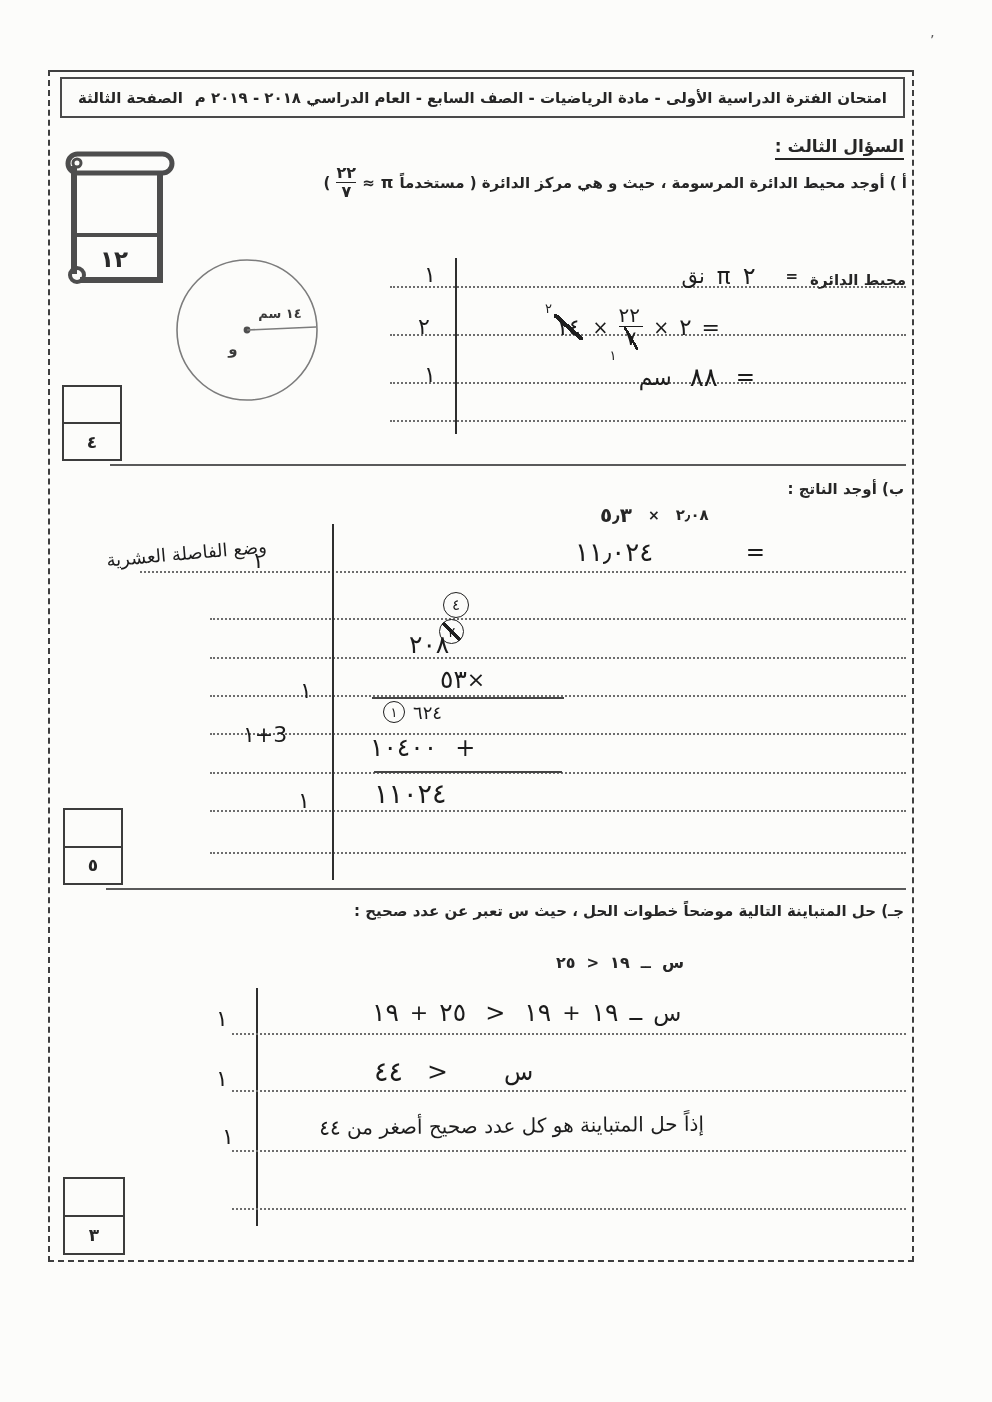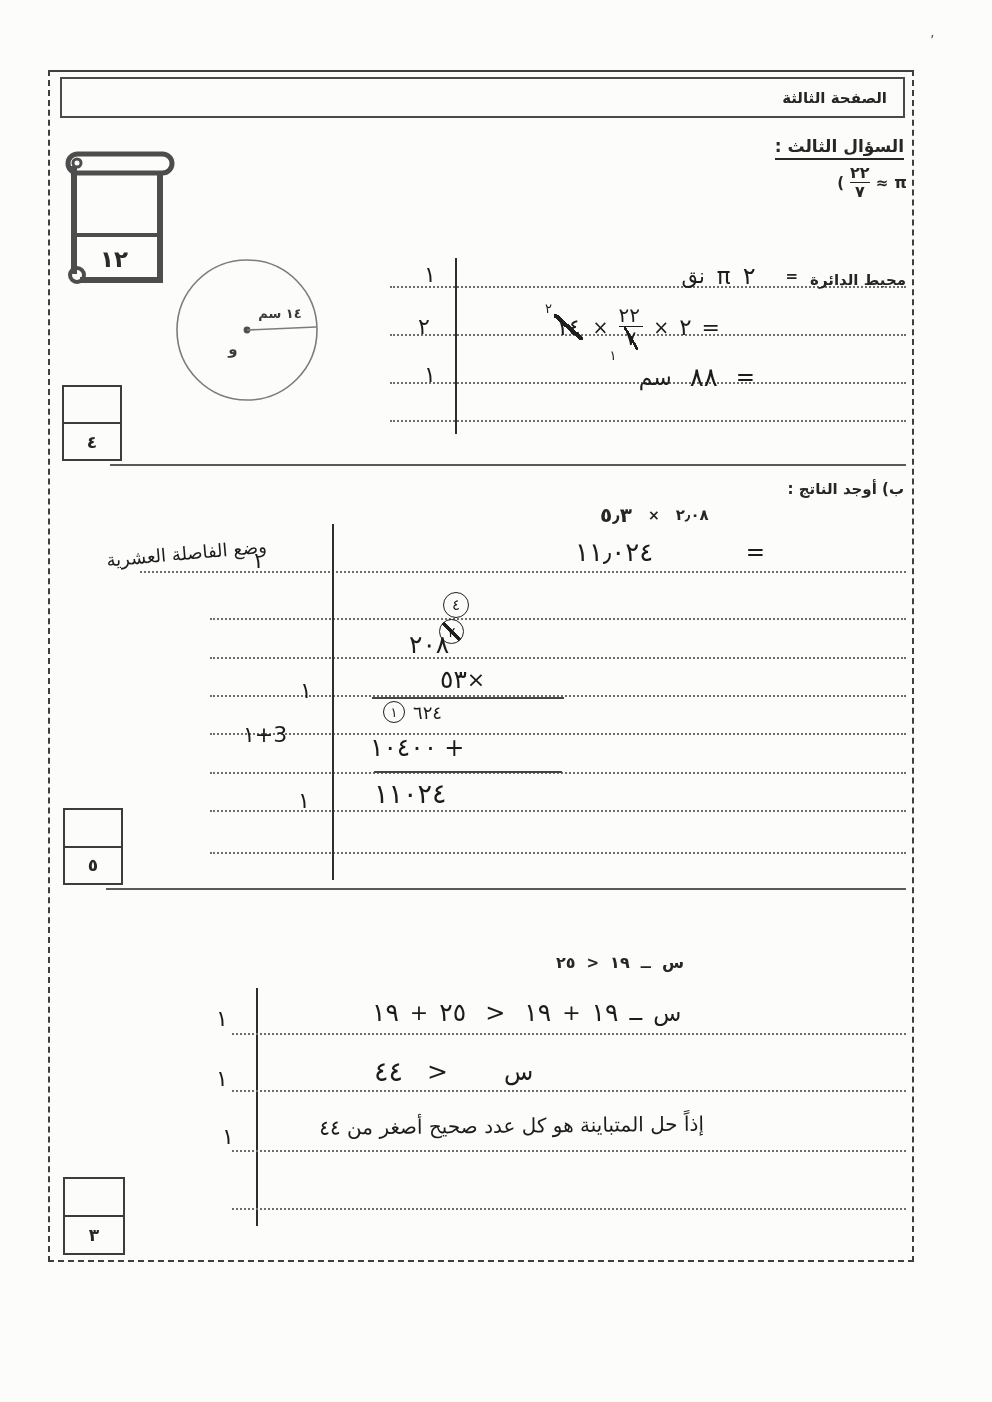--- a/index.html
+++ b/index.html
@@ -36,26 +36,28 @@
 </head>
 <body>
 
 <div class="page">
 
   <span class="abs" style="left:930px;top:32px;font-size:14px;color:#555;">’</span>
 
   <div class="abs frame" style="left:48px;top:70px;width:862px;height:1188px;"></div>
 
   <div class="abs headerbox" style="left:60px;top:77px;width:845px;height:41px;">
+    <span class="pr">امتحان الفترة الدراسية الأولى - مادة الرياضيات - الصف السابع - العام الدراسي ٢٠١٨ - ٢٠١٩ م</span>
     <span class="pr">الصفحة الثالثة</span>
   </div>
 
   <div class="abs pr qhead" style="right:88px;top:136px;direction:rtl;">السؤال الثالث :</div>
 
   <div class="abs rtlflex" style="left:195px;top:165px;width:712px;gap:6px;">
+    <span class="pr" style="font-size:15px;">أ ) أوجد محيط الدائرة المرسومة ، حيث و هي مركز الدائرة ( مستخدماً</span>
     <span class="pr" style="font-size:16px;">π</span>
     <span class="pr" style="font-size:15px;">≈</span>
     <span class="frac pr" style="font-size:16px;">
       <span class="num">٢٢</span>
       <span class="den">٧</span>
     </span>
     <span class="pr" style="font-size:15px;">)</span>
   </div>
 
   <svg class="abs" style="left:64px;top:148px;" width="115" height="145" viewBox="0 0 115 145">
@@ -154,37 +156,38 @@
   <span class="abs hw digits" style="left:409px;top:630px;font-size:25px;font-family:Liberation Serif, serif;">٢٠٨</span>
   <div class="abs ltrflex" style="left:440px;top:665px;gap:0;">
     <span class="hw digits" style="font-size:25px;">٥٣</span>
     <span class="hw" style="font-size:22px;">×</span>
   </div>
   <div class="abs hline" style="left:372px;top:697px;width:192px;"></div>
   <div class="abs ltrflex" style="left:383px;top:701px;gap:8px;">
     <span class="circled hw" style="width:22px;height:22px;font-size:13px;">١</span>
     <span class="hw digits" style="font-size:18px;">٦٢٤</span>
   </div>
-  <div class="abs ltrflex" style="left:370px;top:733px;gap:7px;">
+  <div class="abs ltrflex" style="left:370px;top:733px;gap:18px;">
     <span class="hw digits" style="font-size:25px;">١٠٤٠٠</span>
     <span class="hw" style="font-size:24px;">+</span>
   </div>
   <div class="abs hline" style="left:374px;top:771px;width:188px;"></div>
   <span class="abs hw digits" style="left:374px;top:778px;font-size:27px;">١١٠٢٤</span>
 
   <span class="abs mark hw" style="left:300px;top:678px;">١</span>
   <span class="abs mark hw" style="left:243px;top:722px;">١+3</span>
   <span class="abs mark hw" style="left:298px;top:788px;">١</span>
 
   <div class="abs scorebox" style="left:63px;top:808px;width:60px;height:77px;">
     <div class="cell top"></div>
     <div class="cell">٥</div>
   </div>
   <div class="abs sep" style="left:106px;top:888px;width:800px;"></div>
 
+  <div class="abs pr" style="right:88px;top:902px;font-size:15px;direction:rtl;width:666px;text-align:right;">جـ) حل المتباينة التالية موضحاً خطوات الحل ، حيث س تعبر عن عدد صحيح :</div>
 
   <div class="abs ltrflex" style="left:556px;top:953px;gap:11px;">
     <span class="pr" style="font-size:16px;">٢٥</span>
     <span class="pr" style="font-size:15px;">&gt;</span>
     <span class="pr" style="font-size:16px;">١٩</span>
     <span class="pr" style="font-size:15px;">ــ</span>
     <span class="pr" style="font-size:16px;">س</span>
   </div>
 
   <div class="abs vbar" style="left:256px;top:988px;height:238px;"></div>

